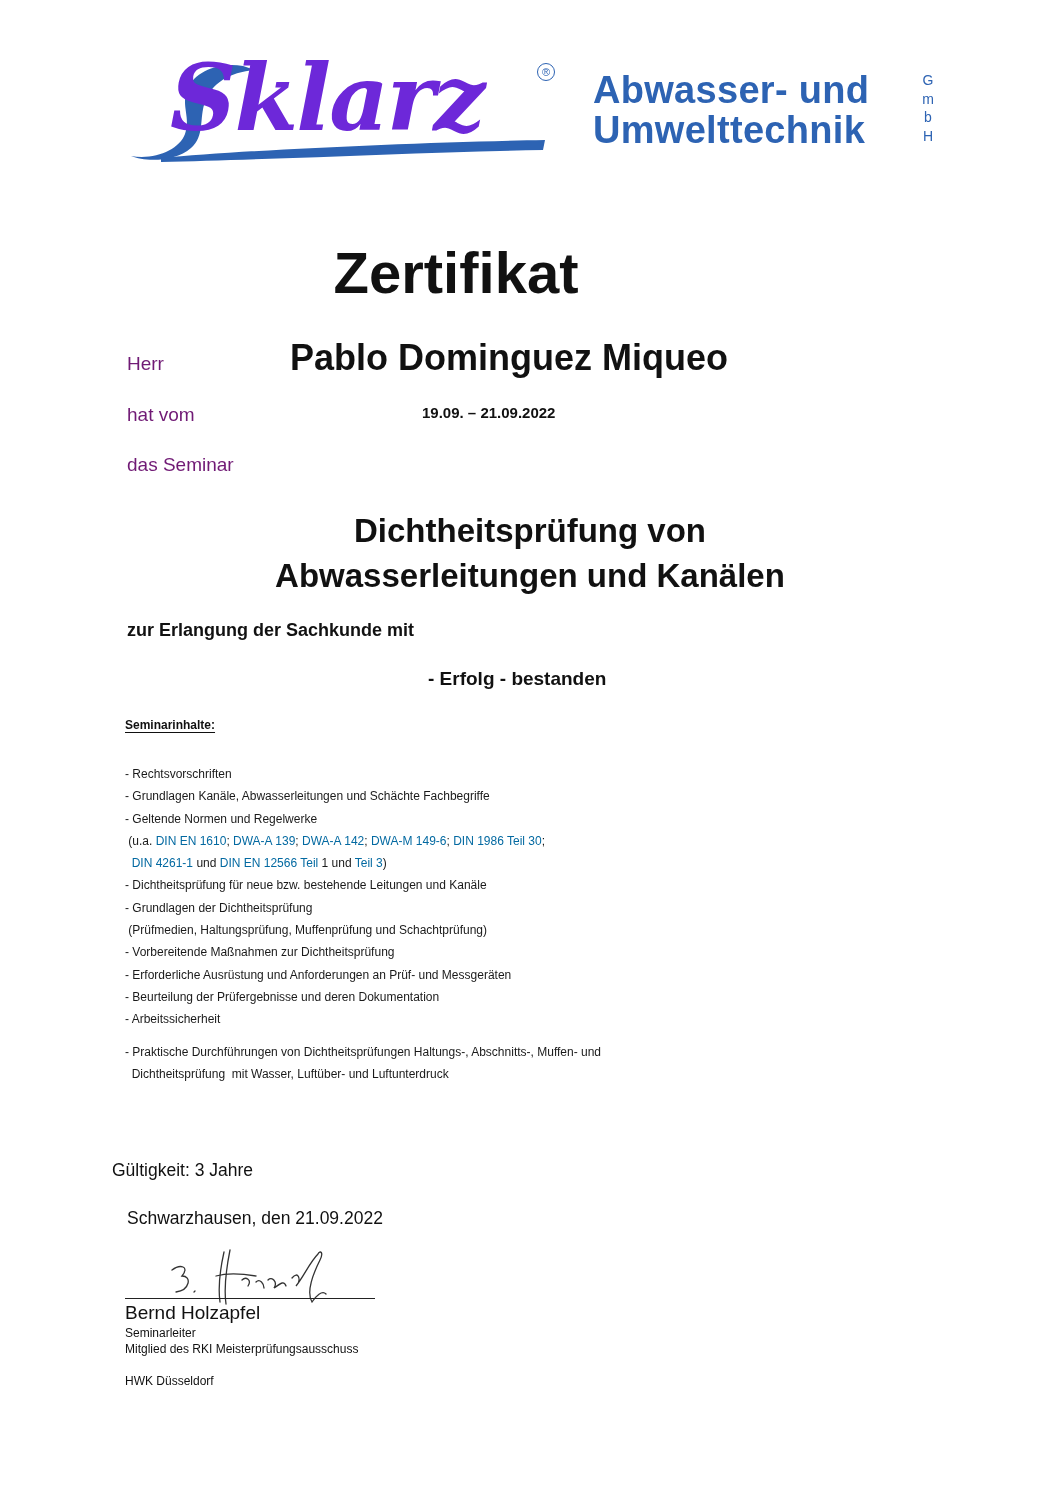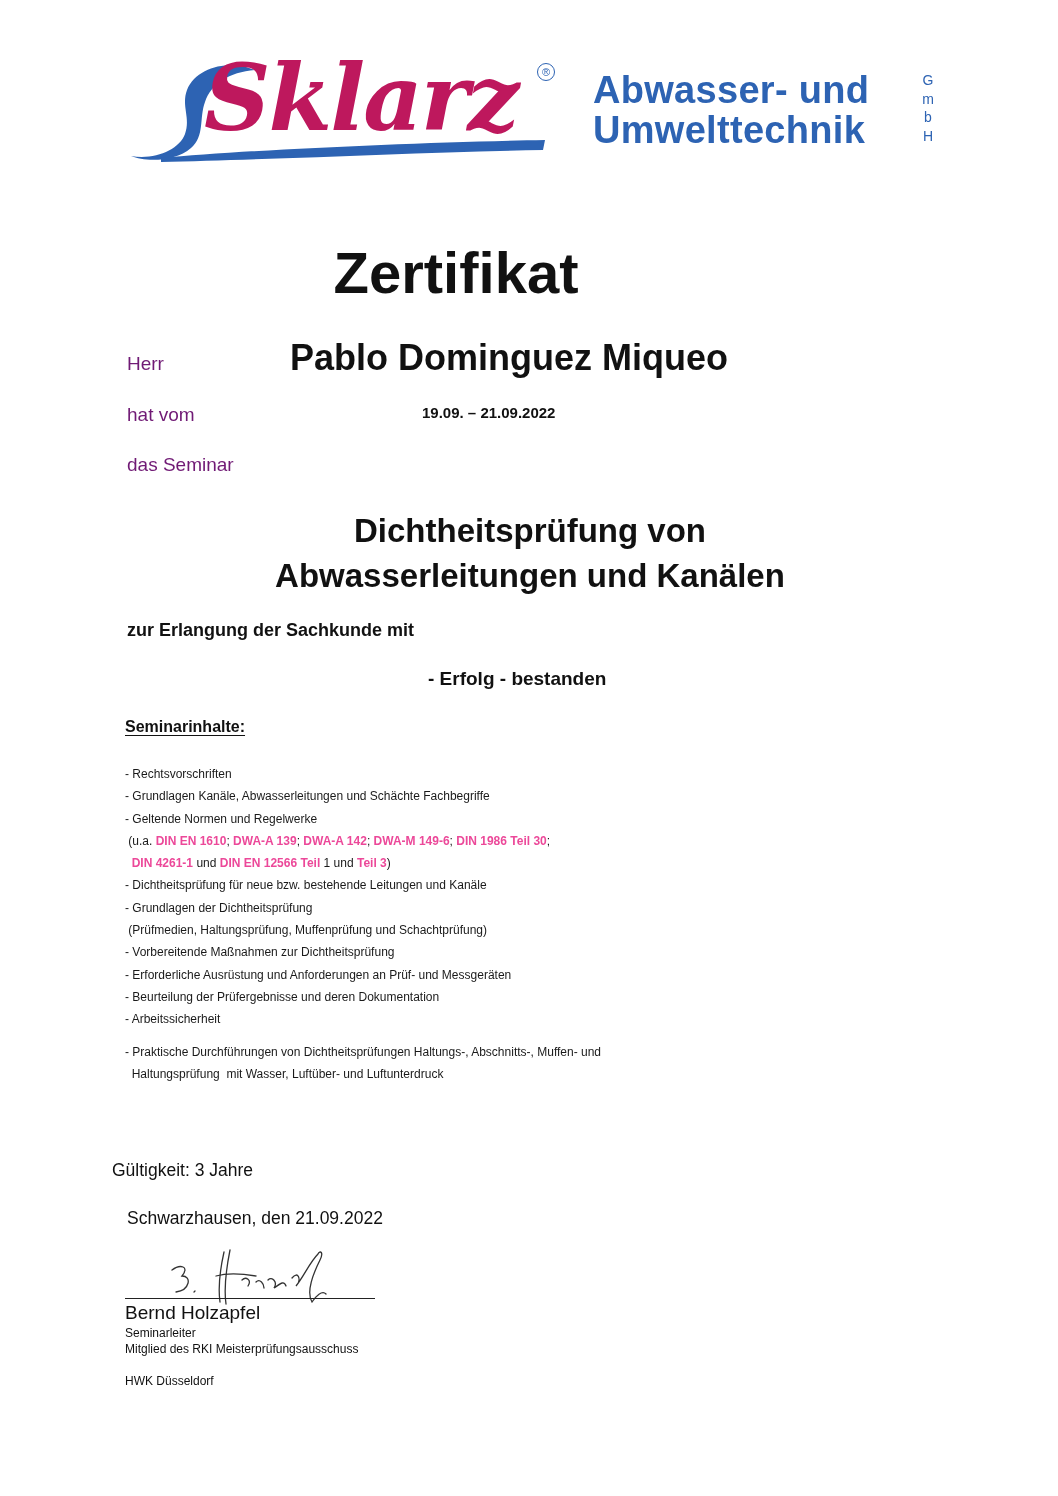--- a/index.html
+++ b/index.html
@@ -20,24 +20,23 @@
     
     .logo-mark {
       left: 125px; top: 60px; width: 440px; height: 105px;
     }
     .logo-script {
       left: 170px; top: 52px;
       font-family: "DejaVu Serif", serif;
       font-style: italic;
       font-weight: bold;
       font-size: 92px;
-      color: #be185d;
+      color: #6d28d9;
       letter-spacing: -2px;
       line-height: 1;
-      margin-left: 34px;
     }
     .logo-reg {
       left: 537px; top: 63px;
       width: 16px; height: 16px;
       border: 1.5px solid #2d63b3;
       border-radius: 50%;
       color: #2d63b3;
       font-size: 11px;
       line-height: 16px;
       text-align: center;
@@ -106,33 +105,33 @@
     }
     .result {
       left: 428px; top: 669px;
       font-weight: bold;
       font-size: 19px;
       line-height: 1;
     }
     .section-heading {
       left: 125px; top: 719px;
       font-weight: bold;
-      font-size: 16px;
+      font-size: 12px;
       line-height: 1;
       text-decoration: underline;
       text-underline-offset: 3px;
     }
     .contents {
       left: 125px; top: 763px;
       font-size: 12px;
       line-height: 22.3px;
       color: #1a1a1a;
     }
     .contents .li { white-space: pre; }
-    .contents b { font-weight: bold; color: #ec4899; }
+    .contents b { font-weight: normal; color: #0369a1; }
     .contents .gap { height: 10px; }
 
     .validity {
       left: 112px; top: 1162px;
       font-size: 17.5px; line-height: 1;
     }
     .place-date {
       left: 127px; top: 1210px;
       font-size: 17.5px; line-height: 1;
     }
@@ -203,21 +202,21 @@
   <div class="li"><span>  </span><b>DIN 4261-1</b><span> und </span><b>DIN EN 12566 Teil</b><span> 1 und </span><b>Teil 3</b><span>)</span></div>
   <div class="li">- Dichtheitsprüfung für neue bzw. bestehende Leitungen und Kanäle</div>
   <div class="li">- Grundlagen der Dichtheitsprüfung</div>
   <div class="li"> (Prüfmedien, Haltungsprüfung, Muffenprüfung und Schachtprüfung)</div>
   <div class="li">- Vorbereitende Maßnahmen zur Dichtheitsprüfung</div>
   <div class="li">- Erforderliche Ausrüstung und Anforderungen an Prüf- und Messgeräten</div>
   <div class="li">- Beurteilung der Prüfergebnisse und deren Dokumentation</div>
   <div class="li">- Arbeitssicherheit</div>
   <div class="gap"></div>
   <div class="li">- Praktische Durchführungen von Dichtheitsprüfungen Haltungs-, Abschnitts-, Muffen- und</div>
-  <div class="li">  Haltungsprüfung  mit Wasser, Luftüber- und Luftunterdruck</div>
+  <div class="li">  Dichtheitsprüfung  mit Wasser, Luftüber- und Luftunterdruck</div>
 </div>
 
 <div class="abs validity">Gültigkeit: 3 Jahre</div>
 <div class="abs place-date">Schwarzhausen, den 21.09.2022</div>
 
 <svg class="abs signature" viewBox="0 0 200 95" xmlns="http://www.w3.org/2000/svg" fill="none" stroke="#333" stroke-width="1.3" stroke-linecap="round">
   <path d="M12 30 C 20 24, 30 26, 22 36 C 32 36, 30 50, 16 52"></path>
   <path d="M34 52 l1 -1"></path>
   <path d="M64 12 C 60 30, 58 48, 60 62"></path>
   <path d="M70 10 C 66 30, 64 50, 66 64"></path>

